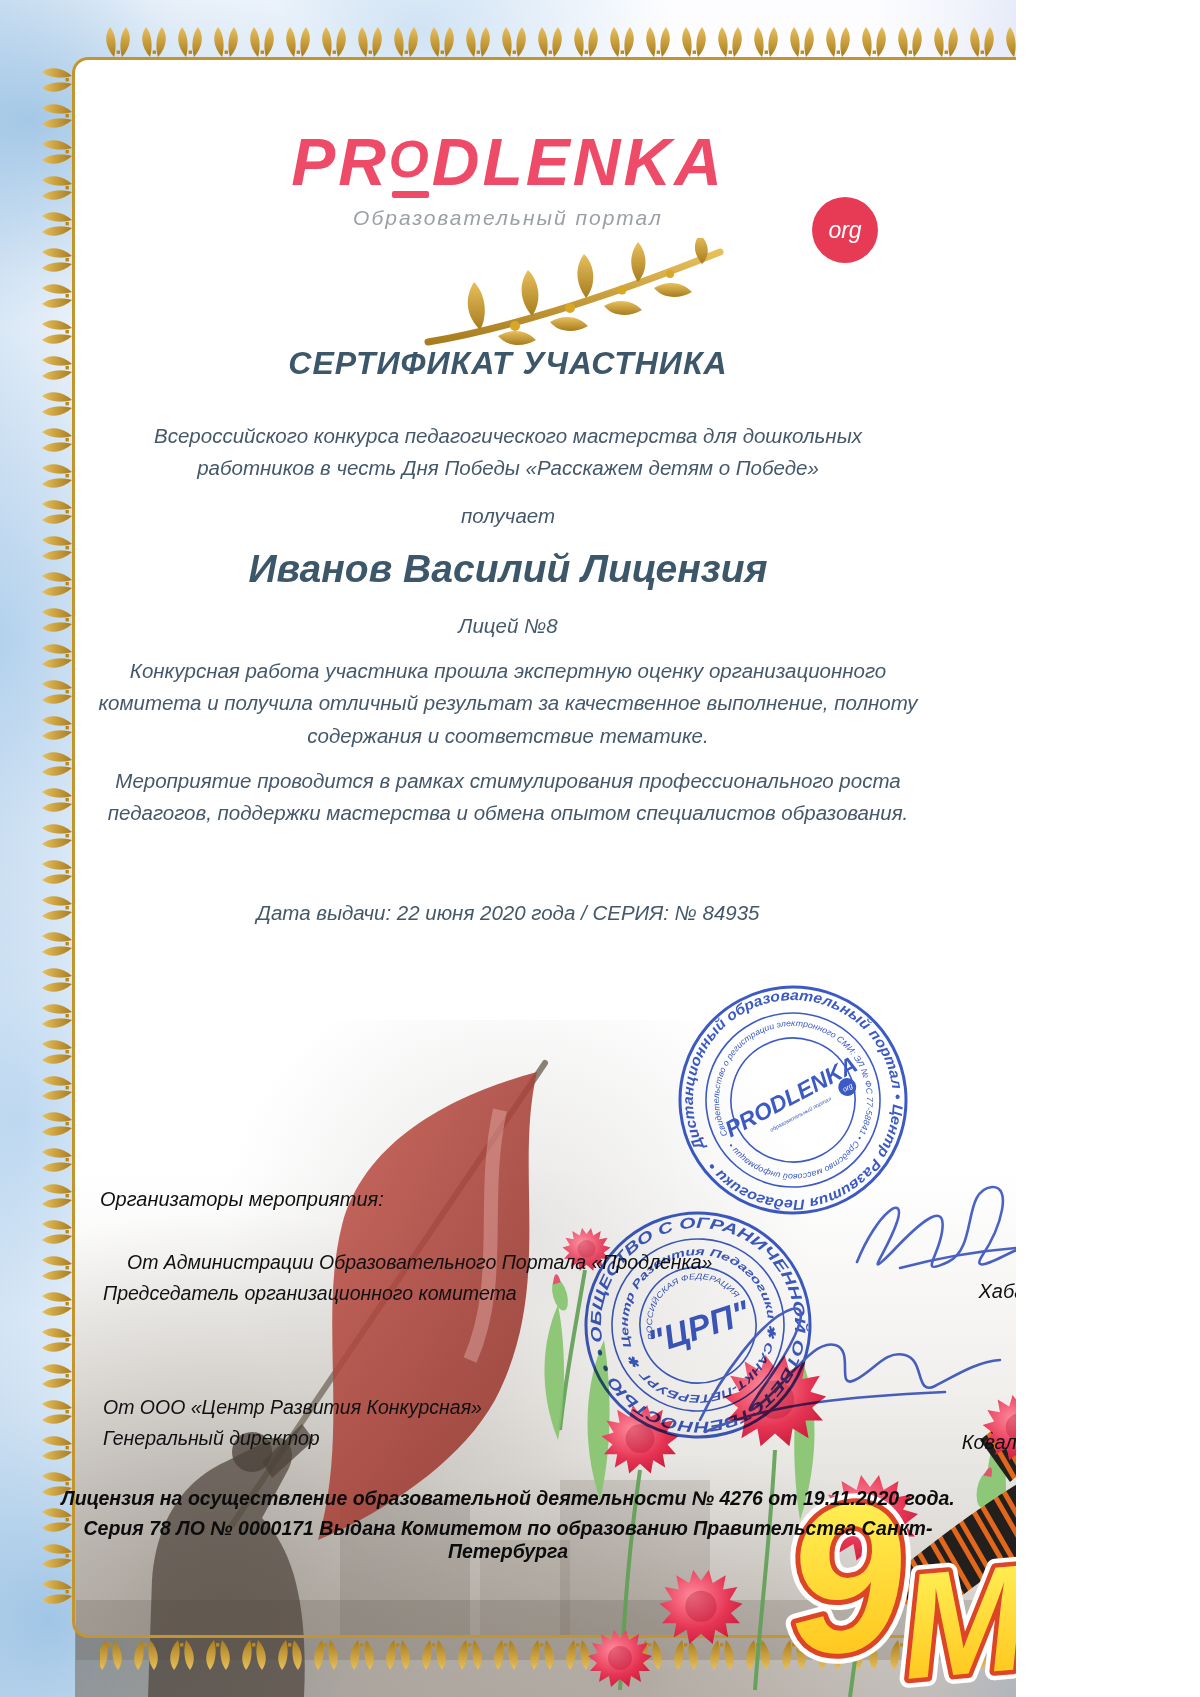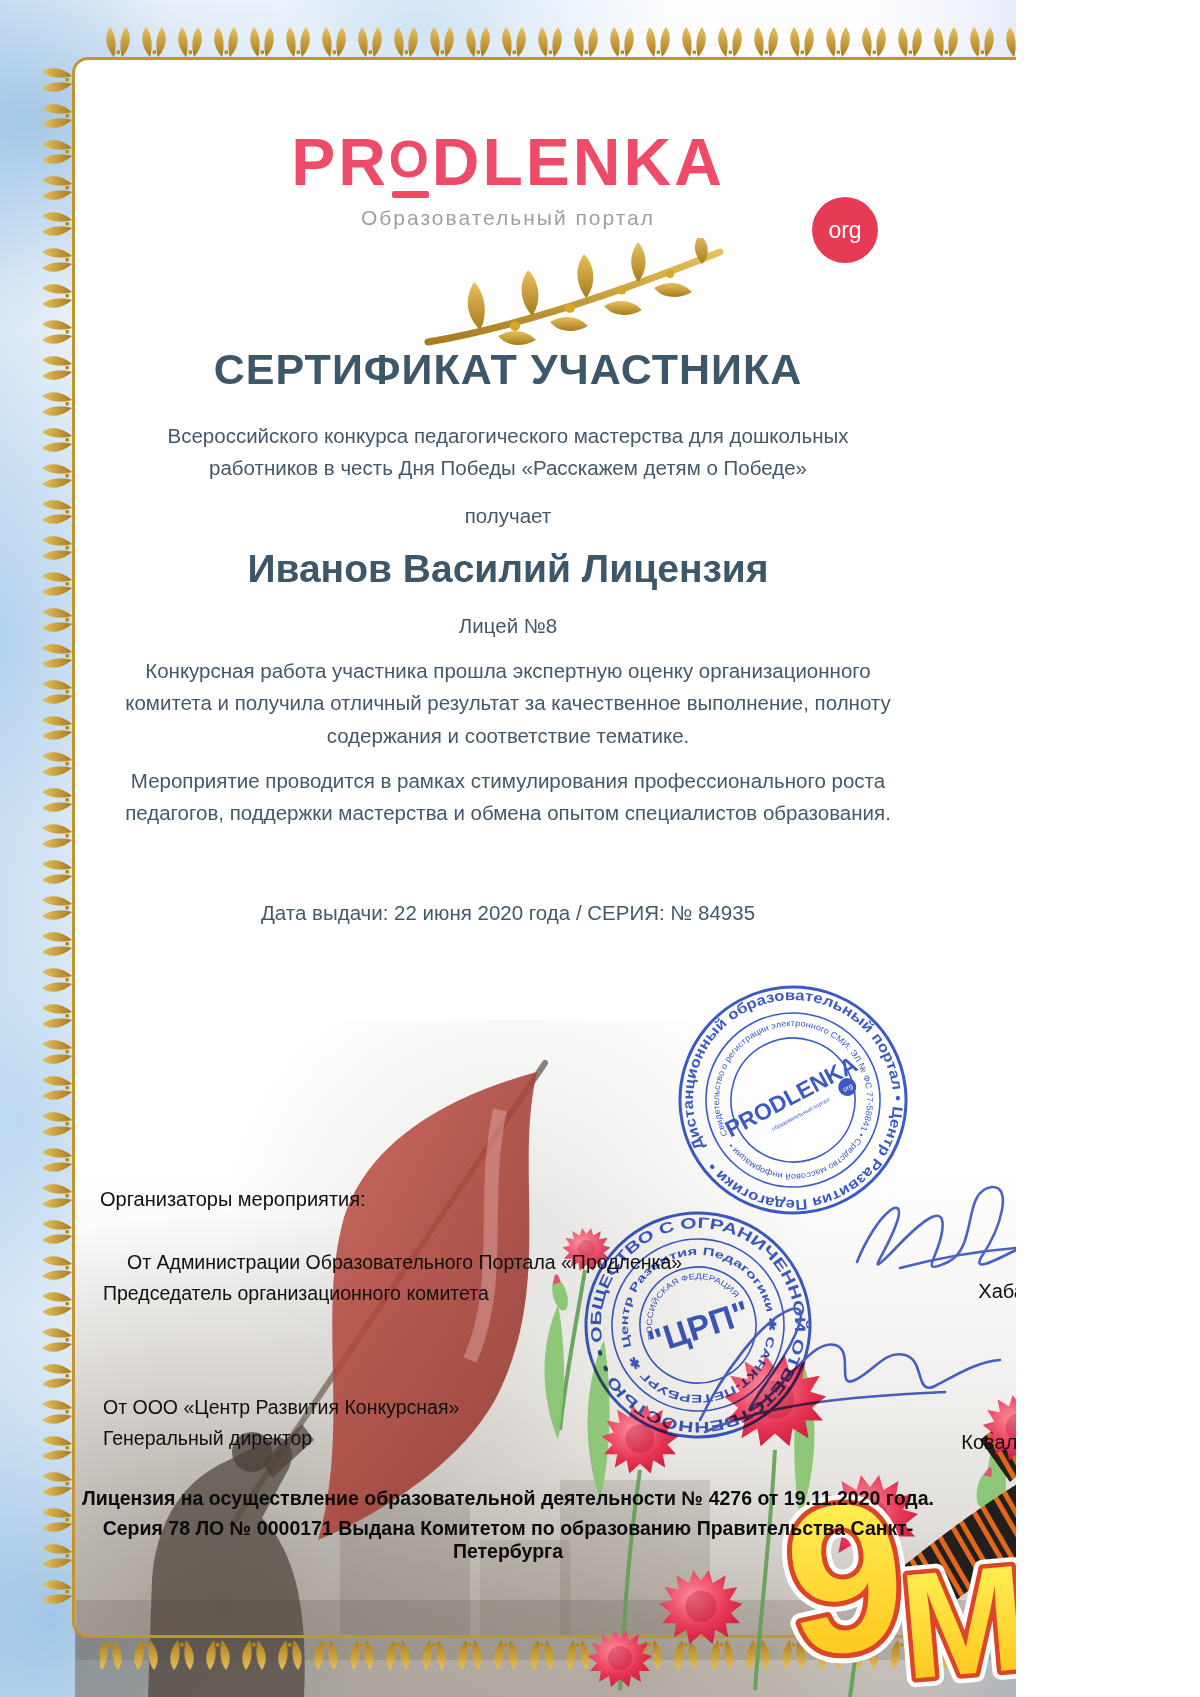--- a/index.html
+++ b/index.html
@@ -1,17 +1,17 @@
 <!DOCTYPE html>
 <html><head>
 <meta charset="utf-8">
 <style>
   html,body{margin:0;padding:0;}
   .page{position:relative;width:1016px;height:1697px;overflow:hidden;background:#fdfdff;
-        font-family:"Liberation Sans",sans-serif;}
+        font-family:"Liberation Sans",sans-serif;font-style:italic;}
   .abs{position:absolute;}
   
   .watercolor{left:0;top:0;right:0;bottom:0;
     background:
       radial-gradient(ellipse 420px 300px at 30px 120px, rgba(148,190,226,.80), rgba(148,190,226,0) 70%),
       radial-gradient(ellipse 330px 520px at 0px 640px,  rgba(160,198,232,.70), rgba(160,198,232,0) 70%),
       radial-gradient(ellipse 280px 430px at 20px 1120px,rgba(168,204,236,.65), rgba(168,204,236,0) 70%),
       radial-gradient(ellipse 430px 430px at 50px 1620px,rgba(148,190,226,.85), rgba(148,190,226,0) 72%),
       radial-gradient(ellipse 360px 260px at 420px 30px, rgba(170,205,235,.55), rgba(170,205,235,0) 70%),
       radial-gradient(ellipse 300px 280px at 1160px 80px,rgba(205,212,240,.45), rgba(205,212,240,0) 70%),
@@ -39,21 +39,21 @@
   
   .logo-line{left:0;right:0;top:124px;text-align:center;font-size:66px;font-weight:bold;
              color:#ee4b68;letter-spacing:3px;}
   .logo-o{position:relative;top:-8px;font-size:.78em;display:inline-block;}
   .logo-o::after{content:"";position:absolute;left:3px;right:3px;bottom:-9px;height:7px;background:currentColor;border-radius:2px;}
   .org-badge{left:812px;top:197px;width:66px;height:66px;border-radius:50%;background:#e63a55;
              color:#fff;font-size:23px;display:flex;align-items:center;justify-content:center;}
   .tagline{left:0;right:0;top:206px;text-align:center;color:#9aa0a6;font-size:21px;letter-spacing:2px;}
   
   .ctext{left:80px;right:80px;text-align:center;color:#45586a;font-size:20.5px;line-height:1.58;white-space:pre-line;}
-  .title{top:346px;font-size:43px;font-weight:bold;color:#3c566a;letter-spacing:1px;line-height:1.1;}
+  .title{top:346px;font-size:32px;font-weight:bold;color:#3c566a;letter-spacing:1px;line-height:1.1;}
   .subtitle{top:420px;}
   .receives{top:500px;}
   .name{top:538px;font-size:39px;font-weight:bold;color:#3c566a;}
   .school{top:610px;}
   .p1{top:655px;}
   .p2{top:765px;}
   .workline{top:847px;}
   .dateline{top:897px;}
   
   .ink{color:#101010;}

